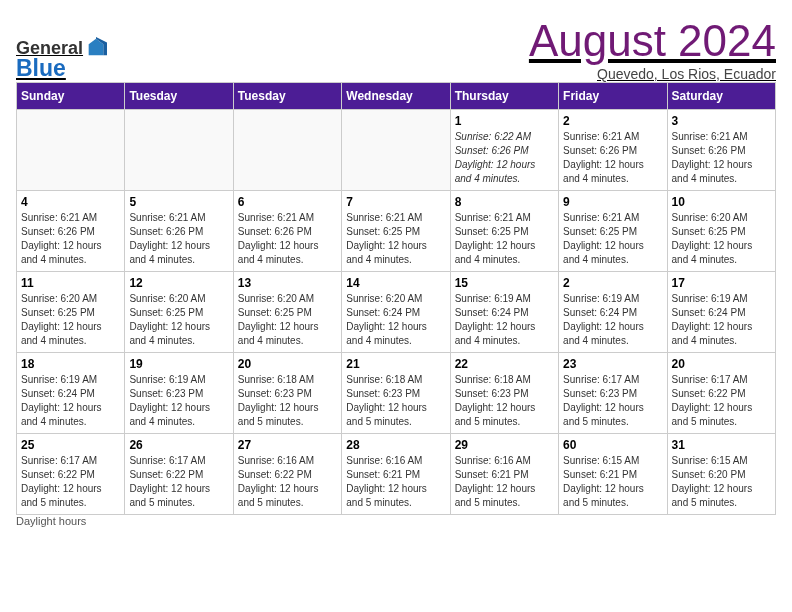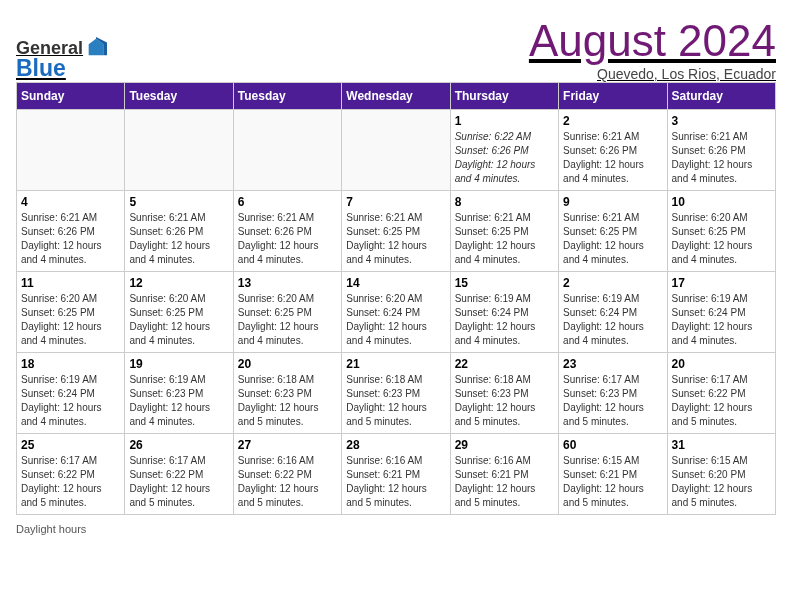--- a/index.html
+++ b/index.html
@@ -78,21 +78,20 @@
       font-weight: bold;
       font-size: 12px;
       display: block;
       margin-bottom: 2px;
     }
     .day-info {
       color: #333;
       line-height: 1.4;
     }
     .footer {
-      margin-top: 8px;
       font-size: 11px;
       color: #555;
     }
   </style>
 </head>
 <body>
 
 <div class="header">
   <div class="logo">
     <div style="display:flex;flex-direction:column;align-items:flex-start;">

